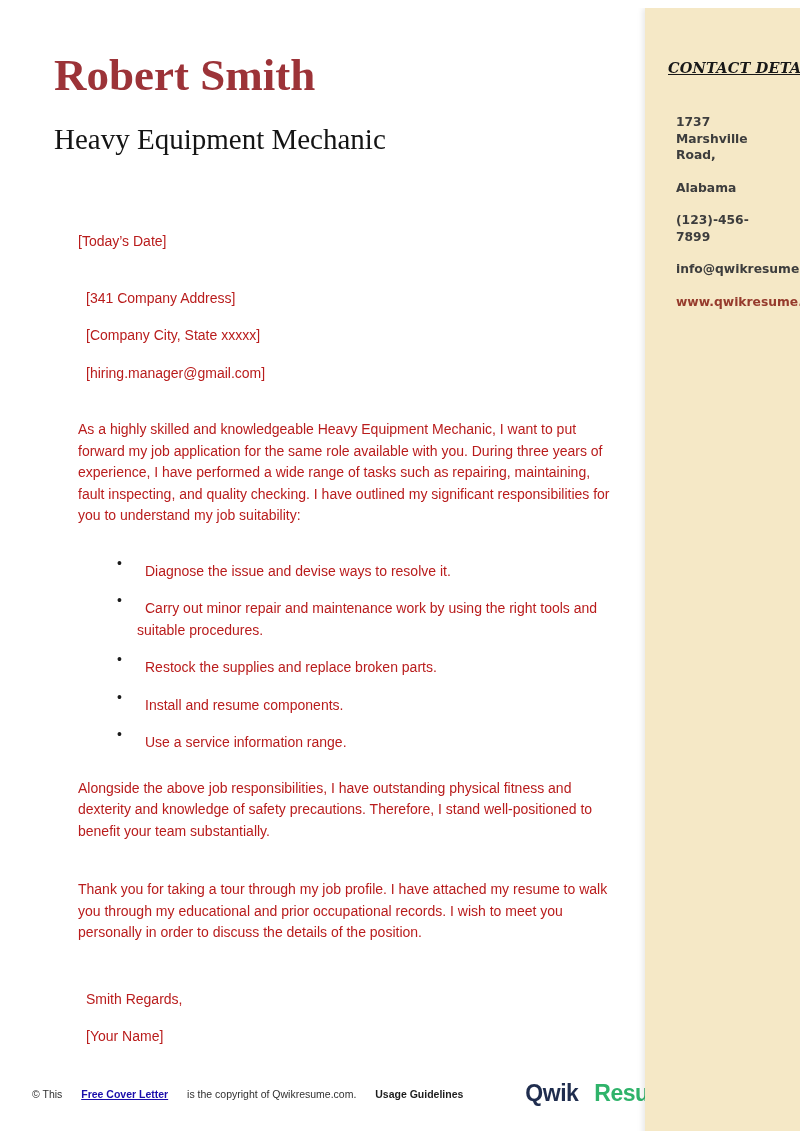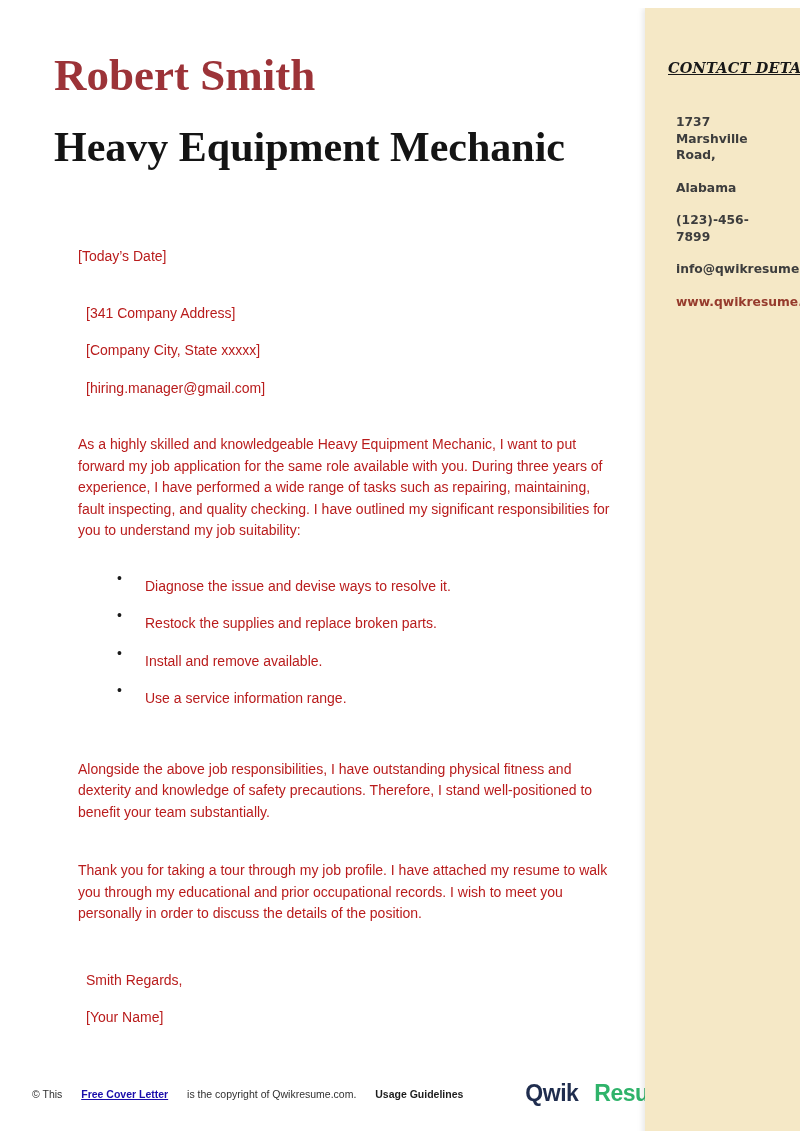--- a/index.html
+++ b/index.html
@@ -53,22 +53,22 @@
     margin:28px 0 0 30px;
     font-family:"Liberation Serif", "DejaVu Serif", serif;
     font-weight:bold;
     font-size:45px;
     line-height:1.05;
     color:#9c3338;
   }
   .job-title {
     margin:8px 0 0 30px;
     font-family:"Liberation Serif", "DejaVu Serif", serif;
-    font-weight:bold;
-    font-size:42px;
+    font-weight:normal;
+    font-size:29px;
     color:#141414;
   }
 
   .letter {
     margin:51px 0 0 46px;
     width:567px;
     font-size:14px;
     line-height:21.5px;
     color:#b91c1c;
   }
@@ -76,21 +76,21 @@
   .address-block { margin-bottom:0; }
   .salutation { margin-top:40px; }
   .para1 { margin-top:11px; }
   .bullet-list { margin-top:10px; list-style:none; }
   .bullet-list li { position:relative; padding-left:59px; }
   .bullet-list li::before {
     content:"•";
     position:absolute; left:39px; top:0;
     font-size:14px; color:#1a1a1a;
   }
-  .para2 { margin-top:25px; }
+  .para2 { }
   .para3 { margin-top:21px; }
   .closing-block { margin-top:21px; }
 
   
   .footer {
     position:absolute; bottom:16px; left:0; width:637px;
     display:flex; align-items:center; gap:30px;
   }
   .footer-note {
     font-size:10.5px;
@@ -126,22 +126,23 @@
       <div>[341 Company Address]</div>
       <div>[Company City, State xxxxx]</div>
       <div>[hiring.manager@gmail.com]</div>
     </div>
 
 
     <p class="para1">As a highly skilled and knowledgeable Heavy Equipment Mechanic, I want to put forward my job application for the same role available with you. During three years of experience, I have performed a wide range of tasks such as repairing, maintaining, fault inspecting, and quality checking. I have outlined my significant responsibilities for you to understand my job suitability:</p>
 
     <ul class="bullet-list">
       <li><span>Diagnose the issue and devise ways to resolve it.</span></li>
+      <li><span>Carry out minor repair and maintenance work by using the right tools and suitable procedures.</span></li>
       <li><span>Restock the supplies and replace broken parts.</span></li>
-      <li><span>Install and remove available.</span></li>
+      <li><span>Install and resume components.</span></li>
       <li><span>Use a service information range.</span></li>
     </ul>
 
     <p class="para2">Alongside the above job responsibilities, I have outstanding physical fitness and dexterity and knowledge of safety precautions. Therefore, I stand well-positioned to benefit your team substantially.</p>
 
     <p class="para3">Thank you for taking a tour through my job profile. I have attached my resume to walk you through my educational and prior occupational records. I wish to meet you personally in order to discuss the details of the position.</p>
 
     <div class="closing-block">
       <div>Smith Regards,</div>
       <div>[Your Name]</div>

